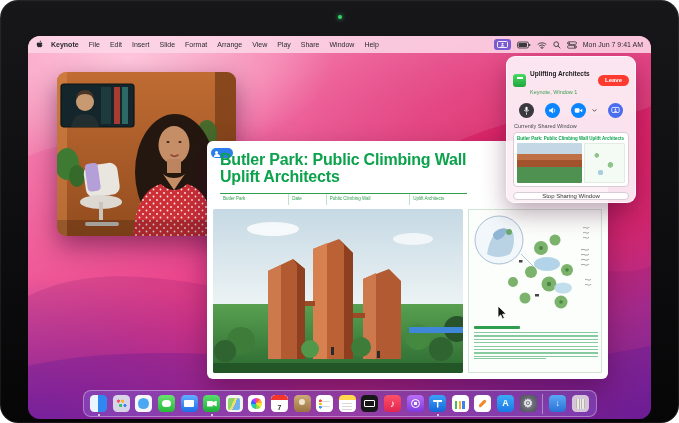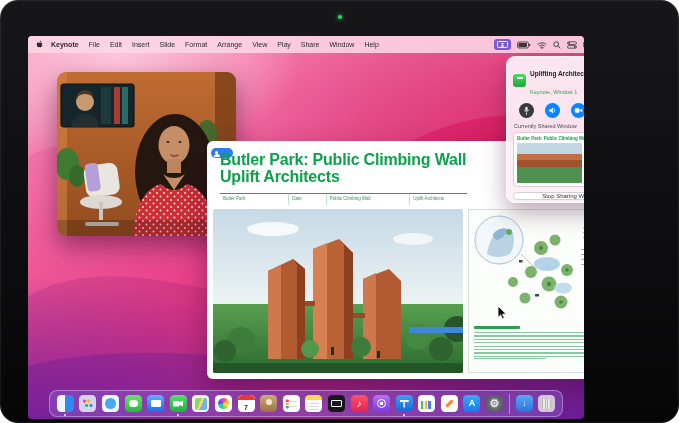--- a/index.html
+++ b/index.html
@@ -4,21 +4,21 @@
 <style>
   * { margin:0; padding:0; box-sizing:border-box; }
   html,body { width:679px; height:423px; background:#fff; font-family:"Liberation Sans",sans-serif; overflow:hidden; }
   .stage { position:relative; width:679px; height:423px; }
 
   
   .bezel { position:absolute; inset:0; background:linear-gradient(180deg,#17171a,#060607); border-radius:18px; box-shadow:inset 0 0 2px rgba(255,255,255,.25); }
   .camera-dot { position:absolute; left:338px; top:15px; width:4px; height:4px; border-radius:50%; background:#34d06a; box-shadow:0 0 4px #34d06a; }
 
   
-  .screen { position:absolute; left:28px; top:36px; width:556px; height:383px; border-radius:4px; overflow:hidden;
+  .screen { position:absolute; left:28px; top:36px; width:623px; height:383px; border-radius:12px; overflow:hidden;
     background:
       radial-gradient(90% 70% at 0% 105%, rgba(104,36,178,.85), transparent 60%),
       radial-gradient(70% 55% at 100% 105%, rgba(122,24,132,.55), transparent 62%),
       radial-gradient(55% 45% at 16% 6%, rgba(255,196,218,.95), transparent 60%),
       radial-gradient(85% 65% at 88% 28%, rgba(214,28,92,.9), transparent 66%),
       linear-gradient(150deg,#f792ba 0%,#f0609b 28%,#e63a86 52%,#cd2c79 72%,#93309f 92%,#6f2cb4 100%);
   }
   .waves { position:absolute; inset:0; width:100%; height:100%; }
 
   

